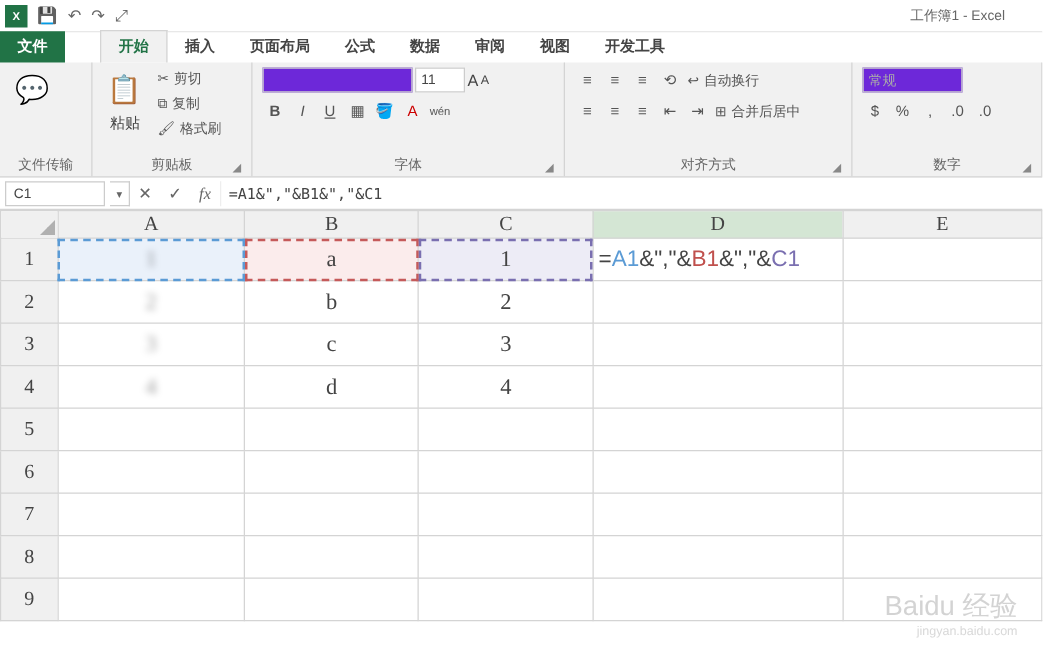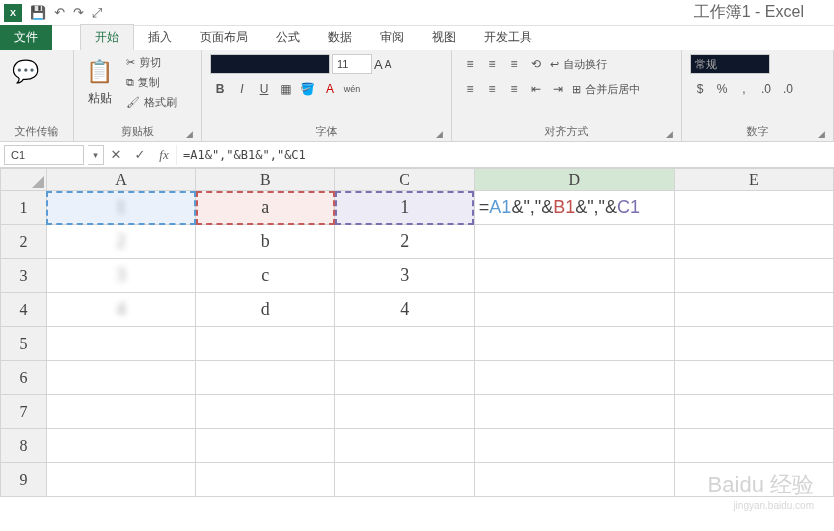--- a/index.html
+++ b/index.html
@@ -2,39 +2,39 @@
 <html><head>
 <meta charset="utf-8">
 <style>
 * { margin: 0; padding: 0; box-sizing: border-box; font-family: "Microsoft YaHei", "SimSun", sans-serif; }
 body { background: #fff; width: 834px; height: 531px; overflow: hidden; position: relative; font-size: 12px; color: #444; }
 
 
 .titlebar { height: 26px; background: #fff; display: flex; align-items: center; padding: 0 4px; border-bottom: 1px solid #e1e1e1; }
 .titlebar .app-icon { width: 18px; height: 18px; background: #217346; color: #fff; display: flex; align-items: center; justify-content: center; font-size: 9px; font-weight: bold; margin-right: 4px; }
 .titlebar .qat-item { margin: 0 4px; color: #666; font-size: 13px; cursor: pointer; }
-.titlebar .title-text { position: absolute; right: 30px; font-size: 16px; color: #666; }
+.titlebar .title-text { position: absolute; right: 30px; font-size: 11px; color: #666; }
 
 
 .ribbon-tabs { height: 24px; display: flex; align-items: flex-end; background: #fff; }
-.ribbon-tab { padding: 4px 14px; font-size: 12px; color: #444; cursor: pointer; }
+.ribbon-tab { padding: 4px 14px; font-size: 12px; color: #444; cursor: pointer; font-weight: bold; }
 .ribbon-tab.file { background: #217346; color: #fff; }
 .ribbon-tab.active { background: #f1f1f1; color: #217346; border-top: 1px solid #d4d4d4; border-left: 1px solid #d4d4d4; border-right: 1px solid #d4d4d4; margin-left: 28px; }
 
 
 .ribbon-body { height: 92px; background: #f1f1f1; border-bottom: 1px solid #d4d4d4; display: flex; }
 .ribbon-group { border-right: 1px solid #d4d4d4; display: flex; flex-direction: column; padding: 4px 8px 2px 8px; }
 .ribbon-group-content { flex: 1; display: flex; align-items: flex-start; gap: 6px; }
 .ribbon-group-label { text-align: center; font-size: 11px; color: #666; padding-top: 2px; position: relative; }
 .big-btn { display: flex; flex-direction: column; align-items: center; gap: 2px; cursor: pointer; padding: 2px; }
 .big-btn .icn { width: 32px; height: 32px; display: flex; align-items: center; justify-content: center; font-size: 22px; }
 .small-row { display: flex; align-items: center; gap: 4px; font-size: 11px; color: #555; cursor: pointer; padding: 1px 2px; }
 .vstack { display: flex; flex-direction: column; gap: 3px; }
 .font-box { display: flex; align-items: center; gap: 2px; }
-.font-name { width: 120px; height: 20px; border: 1px solid #ccc; background: #0f172a; font-size: 11px; padding: 0 4px; display: flex; align-items: center; color: #aaa; }
+.font-name { width: 120px; height: 20px; border: 1px solid #ccc; background: #6d28d9; font-size: 11px; padding: 0 4px; display: flex; align-items: center; color: #aaa; }
 .font-size { width: 40px; height: 20px; border: 1px solid #ccc; background: #fff; font-size: 11px; padding: 0 4px; display: flex; align-items: center; }
 .btn-row { display: flex; gap: 2px; align-items: center; }
 .btn-row .b { width: 20px; height: 20px; display: flex; align-items: center; justify-content: center; font-size: 12px; cursor: pointer; color: #555; }
 .launcher { position: absolute; right: 0; bottom: 0; font-size: 9px; color: #888; cursor: pointer; }
 
 
 .formula-bar { height: 26px; display: flex; align-items: center; border-bottom: 1px solid #d4d4d4; }
 .name-box { width: 80px; height: 20px; border: 1px solid #ccc; margin: 0 4px; padding: 0 6px; display: flex; align-items: center; font-size: 11px; background: #fff; }
 .name-box-dd { width: 16px; height: 20px; border: 1px solid #ccc; border-left: none; display: flex; align-items: center; justify-content: center; font-size: 9px; color: #666; cursor: pointer; }
 .fb-btn { width: 24px; height: 20px; display: flex; align-items: center; justify-content: center; color: #666; cursor: pointer; font-size: 13px; }

